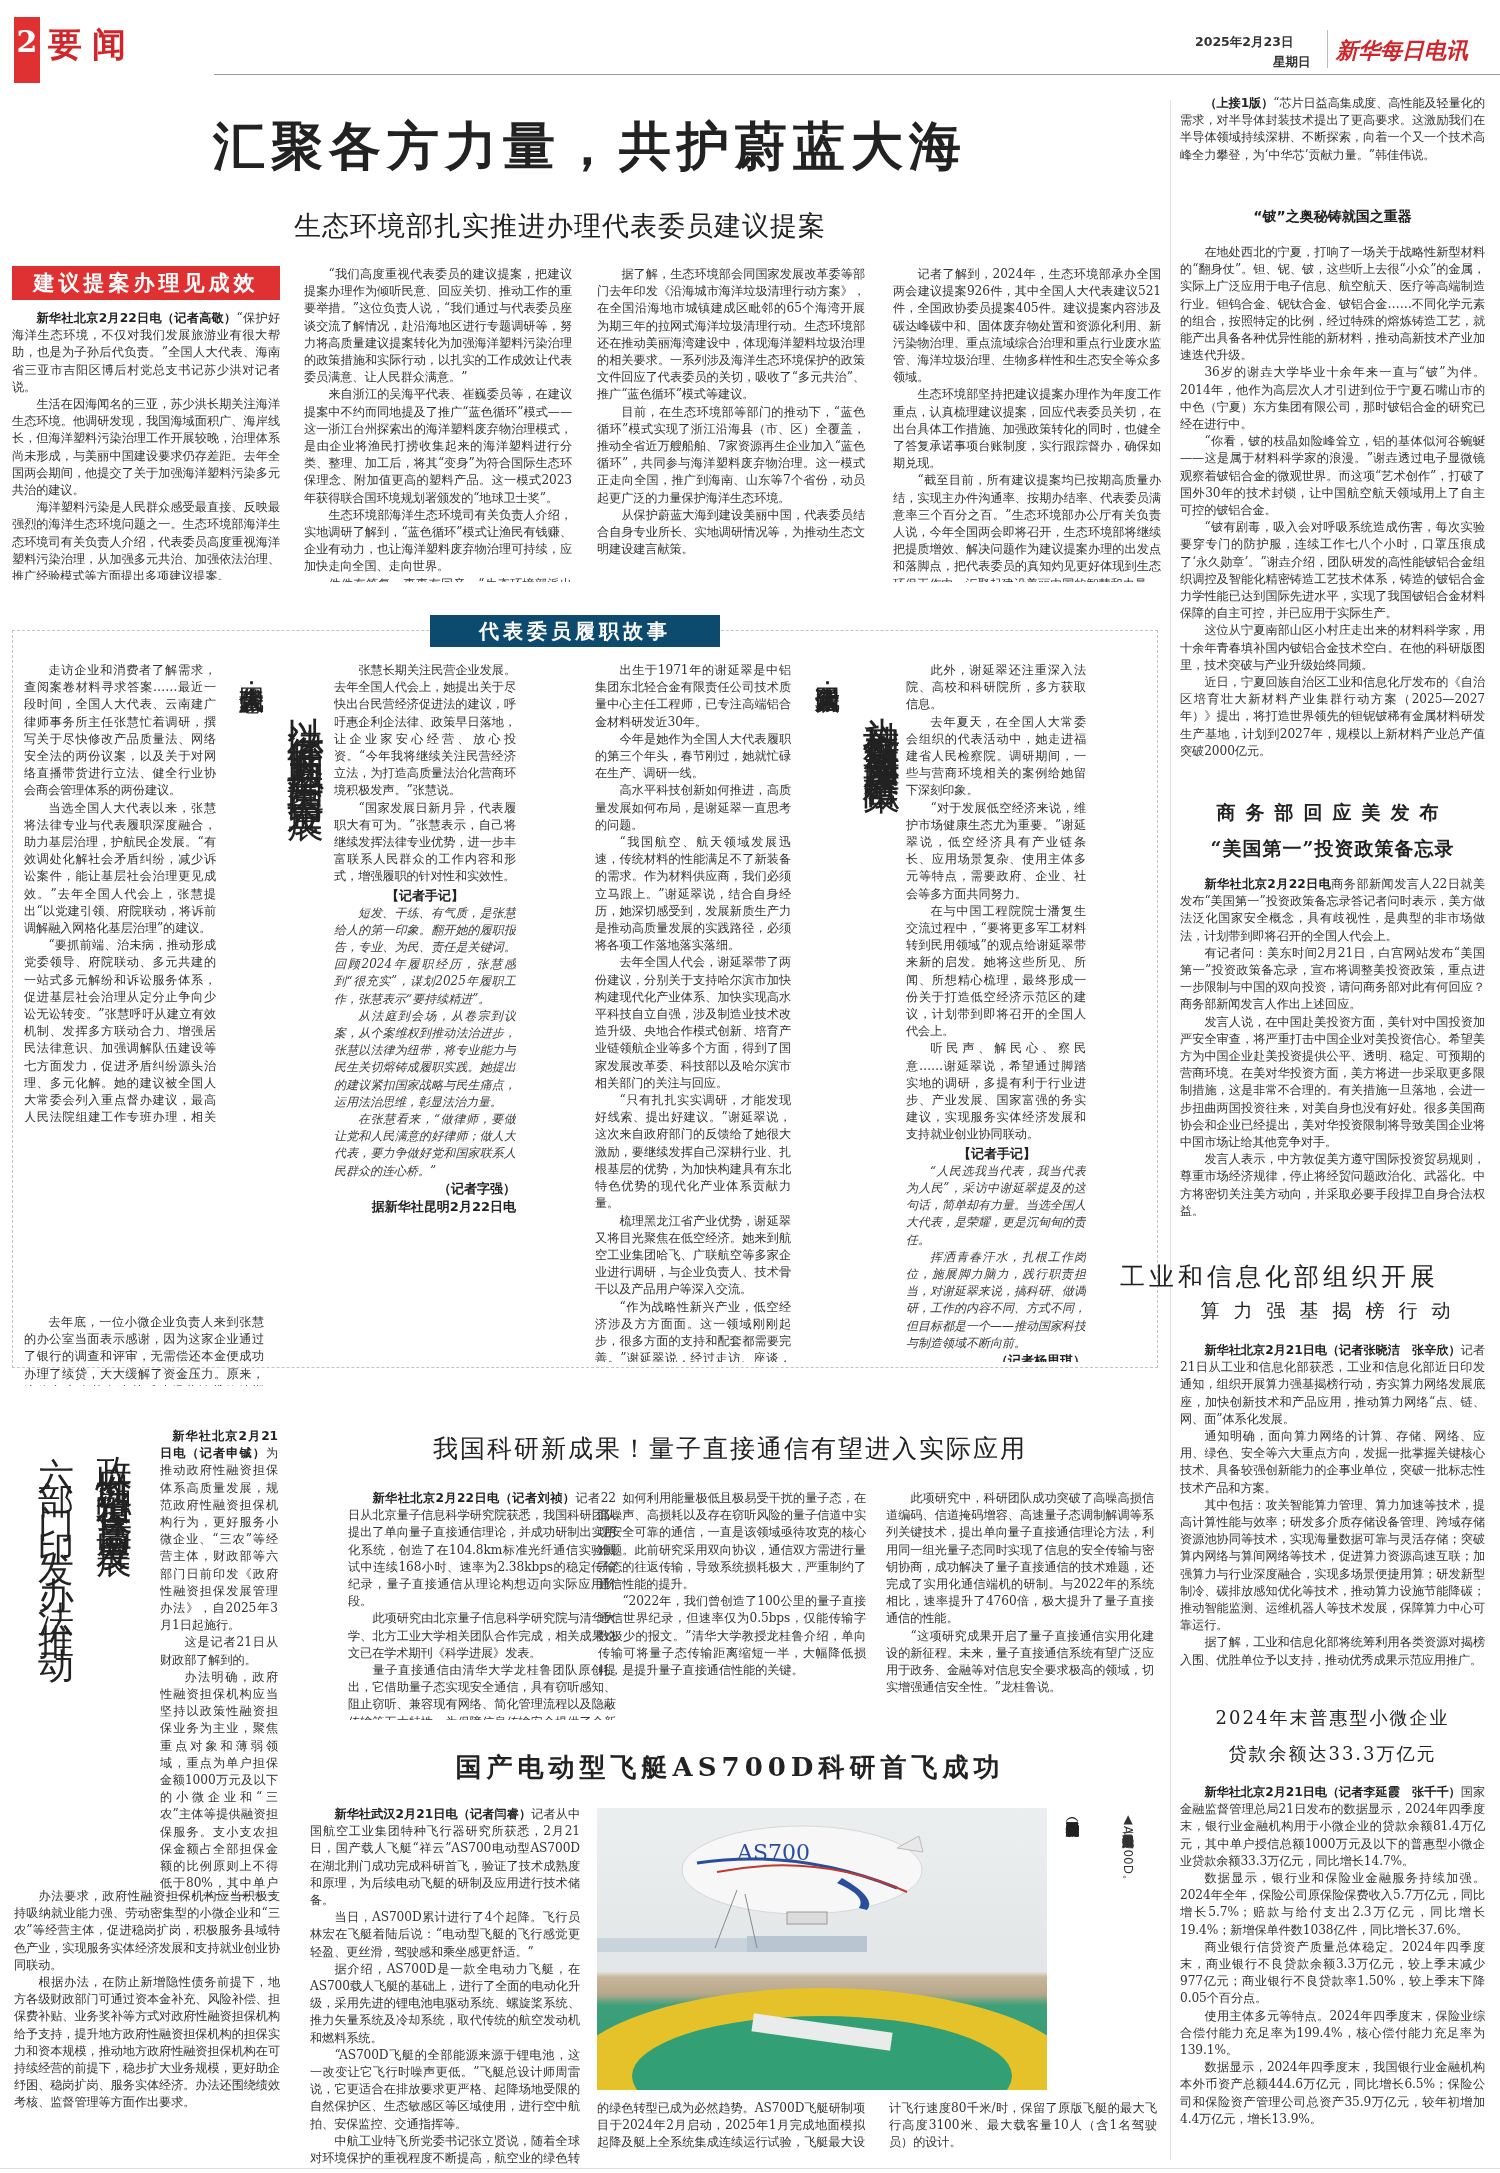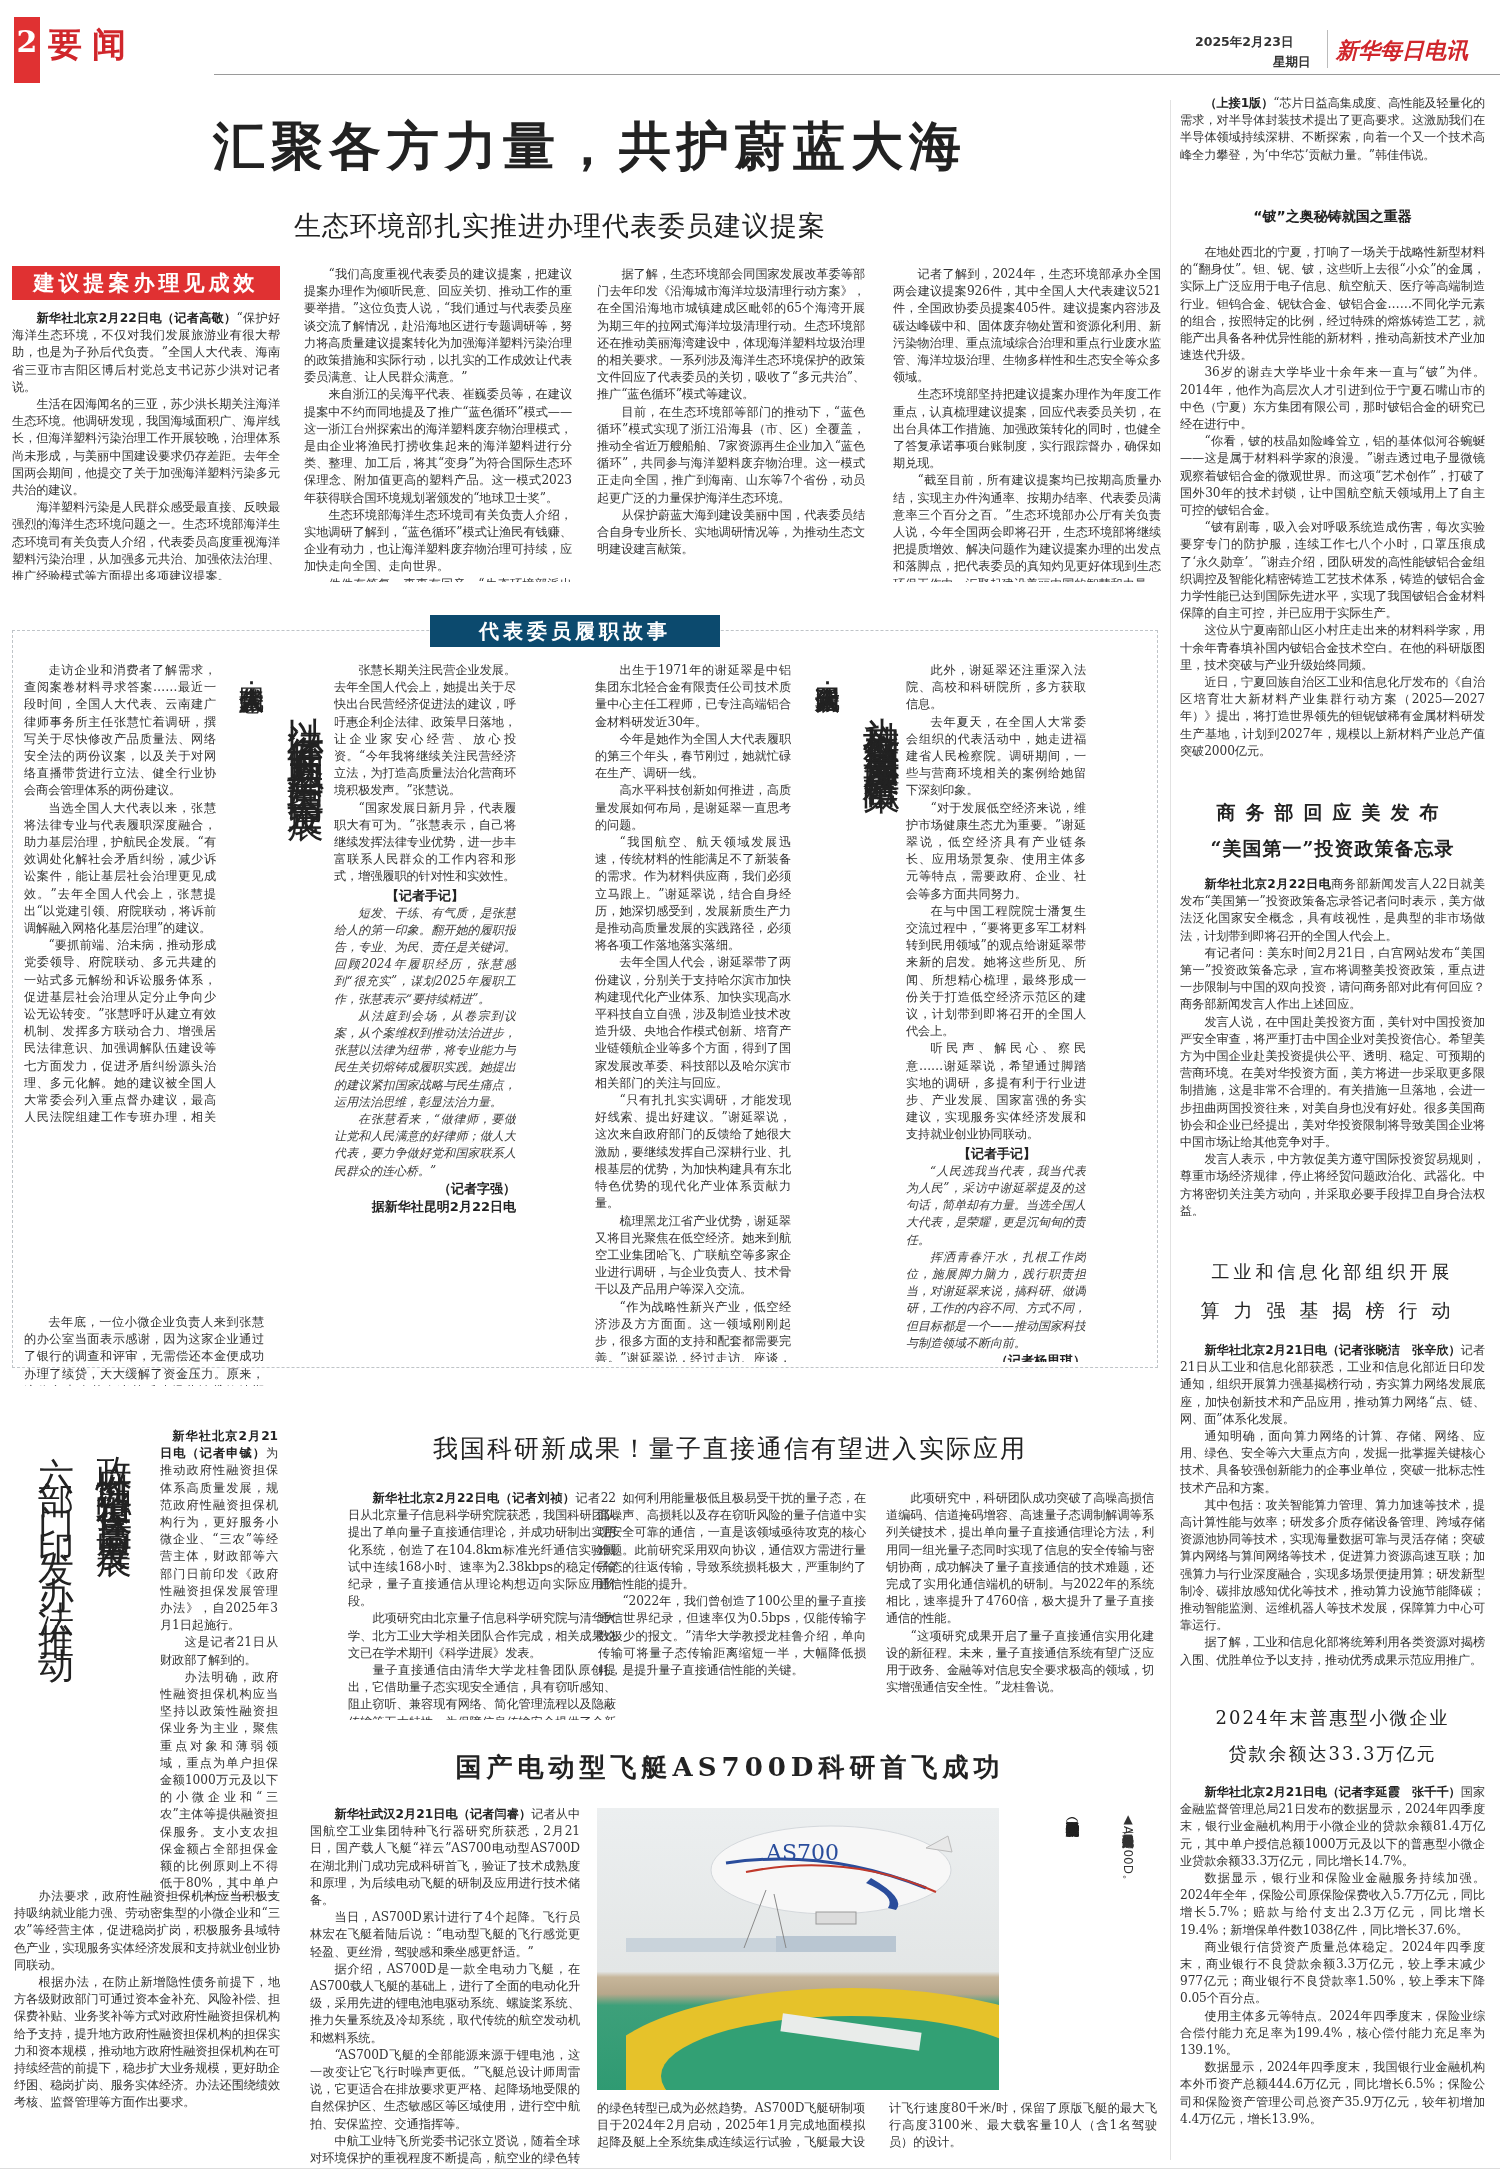--- a/index.html
+++ b/index.html
@@ -147,21 +147,21 @@
 <div>
   <div class="hd" style="left:300px;top:1750px;width:860px;font-size:26px;letter-spacing:5px;font-weight:bold;">国产电动型飞艇AS700D科研首飞成功</div>
   <div class="col" style="left:310px;top:1806px;width:270px;height:358px;">
     <p class="t"><b class="lead">新华社武汉2月21日电（记者闫睿）</b><span>记者从中国航空工业集团特种飞行器研究所获悉，2月21日，国产载人飞艇“祥云”AS700电动型AS700D在湖北荆门成功完成科研首飞，验证了技术成熟度和原理，为后续电动飞艇的研制及应用进行技术储备。</span></p>
     <p class="t">当日，AS700D累计进行了4个起降。飞行员林宏在飞艇着陆后说：“电动型飞艇的飞行感觉更轻盈、更丝滑，驾驶感和乘坐感更舒适。”</p>
     <p class="t">据介绍，AS700D是一款全电动力飞艇，在AS700载人飞艇的基础上，进行了全面的电动化升级，采用先进的锂电池电驱动系统、螺旋桨系统、推力矢量系统及冷却系统，取代传统的航空发动机和燃料系统。</p>
     <p class="t">“AS700D飞艇的全部能源来源于锂电池，这一改变让它飞行时噪声更低。”飞艇总设计师周雷说，它更适合在排放要求更严格、起降场地受限的自然保护区、生态敏感区等区域使用，进行空中航拍、安保监控、交通指挥等。</p>
     <p class="t">中航工业特飞所党委书记张立贤说，随着全球对环境保护的重视程度不断提高，航空业的绿色转型已成为必然趋势。AS700D飞艇研制项目于2024年2月启动，2025年1月完成地面模拟起降及艇上全系统集成连续运行试验，飞艇最大设计飞行速度80千米/时，保留了原版飞艇的最大飞行高度3100米、最大载客量10人（含1名驾驶员）的设计。</p>
   </div>
 
-  <div class="abs" style="left:597px;top:1808px;width:402px;height:282px;overflow:hidden;background:linear-gradient(#eceff0 0%,#e3e6e6 58%,#c7b69a 60%,#b7a78b 66%,#3da07a 70%,#2f9a72 100%);padding-left:29px;">
+  <div class="abs" style="left:597px;top:1808px;width:450px;height:282px;overflow:hidden;background:linear-gradient(#eceff0 0%,#e3e6e6 58%,#c7b69a 60%,#b7a78b 66%,#3da07a 70%,#2f9a72 100%);">
     <svg width="450" height="282" viewBox="0 0 450 282">
       <rect x="0" y="130" width="260" height="14" fill="#c9d3db"></rect>
       <rect x="150" y="128" width="120" height="16" fill="#b9c6d2"></rect>
       <ellipse cx="225" cy="275" rx="260" ry="95" fill="#e6c22a"></ellipse>
       <ellipse cx="225" cy="268" rx="190" ry="60" fill="#32a074"></ellipse>
       <rect x="155" y="215" width="140" height="18" fill="#e9ecea" transform="rotate(8 225 224)"></rect>
       <ellipse cx="205" cy="62" rx="120" ry="44" fill="#f7f7f7" stroke="#d4d8dc"></ellipse>
       <path d="M100 55 Q200 40 300 80" stroke="#2a4d9c" stroke-width="3" fill="none"></path>
       <path d="M120 64 Q220 44 310 84" stroke="#c0392b" stroke-width="2" fill="none"></path>
       <path d="M245 70 Q280 90 270 102 L262 100 Q270 88 240 75Z" fill="#2a4d9c"></path>
@@ -197,21 +197,21 @@
 
   <div class="hd" style="left:1180px;top:800px;width:305px;font-size:19px;letter-spacing:10px;">商务部回应美发布</div>
   <div class="hd" style="left:1180px;top:836px;width:305px;font-size:19px;letter-spacing:1px;">“美国第一”投资政策备忘录</div>
   <div class="col" style="left:1180px;top:876px;width:305px;height:340px;">
     <p class="t"><b class="lead">新华社北京2月22日电</b><span>商务部新闻发言人22日就美发布“美国第一”投资政策备忘录答记者问时表示，美方做法泛化国家安全概念，具有歧视性，是典型的非市场做法，计划带到即将召开的全国人代会上。</span></p>
     <p class="t">有记者问：美东时间2月21日，白宫网站发布“美国第一”投资政策备忘录，宣布将调整美投资政策，重点进一步限制与中国的双向投资，请问商务部对此有何回应？商务部新闻发言人作出上述回应。</p>
     <p class="t">发言人说，在中国赴美投资方面，美针对中国投资加严安全审查，将严重打击中国企业对美投资信心。希望美方为中国企业赴美投资提供公平、透明、稳定、可预期的营商环境。在美对华投资方面，美方将进一步采取更多限制措施，这是非常不合理的。有关措施一旦落地，会进一步扭曲两国投资往来，对美自身也没有好处。很多美国商协会和企业已经提出，美对华投资限制将导致美国企业将中国市场让给其他竞争对手。</p>
     <p class="t">发言人表示，中方敦促美方遵守国际投资贸易规则，尊重市场经济规律，停止将经贸问题政治化、武器化。中方将密切关注美方动向，并采取必要手段捍卫自身合法权益。</p>
   </div>
 
-  <div class="hd" style="left:1180px;top:1260px;width:305px;font-size:18px;font-weight:normal;letter-spacing:4px;">工业和信息化部组织开展</div>
+  <div class="hd" style="left:1120px;top:1260px;width:305px;font-size:25px;font-weight:normal;letter-spacing:4px;">工业和信息化部组织开展</div>
   <div class="hd" style="left:1180px;top:1298px;width:305px;font-size:19px;font-weight:normal;letter-spacing:14px;">算力强基揭榜行动</div>
   <div class="col" style="left:1180px;top:1342px;width:305px;height:330px;">
     <p class="t"><b class="lead">新华社北京2月21日电（记者张晓洁　张辛欣）</b><span>记者21日从工业和信息化部获悉，工业和信息化部近日印发通知，组织开展算力强基揭榜行动，夯实算力网络发展底座，加快创新技术和产品应用，推动算力网络“点、链、网、面”体系化发展。</span></p>
     <p class="t">通知明确，面向算力网络的计算、存储、网络、应用、绿色、安全等六大重点方向，发掘一批掌握关键核心技术、具备较强创新能力的企事业单位，突破一批标志性技术产品和方案。</p>
     <p class="t">其中包括：攻关智能算力管理、算力加速等技术，提高计算性能与效率；研发多介质存储设备管理、跨域存储资源池协同等技术，实现海量数据可靠与灵活存储；突破算内网络与算间网络等技术，促进算力资源高速互联；加强算力与行业深度融合，实现多场景便捷用算；研发新型制冷、碳排放感知优化等技术，推动算力设施节能降碳；推动智能监测、运维机器人等技术发展，保障算力中心可靠运行。</p>
     <p class="t">据了解，工业和信息化部将统筹利用各类资源对揭榜入围、优胜单位予以支持，推动优秀成果示范应用推广。</p>
   </div>
 
   <div class="hd" style="left:1180px;top:1706px;width:305px;font-size:18px;font-weight:normal;letter-spacing:2px;">2024年末普惠型小微企业</div>
   <div class="hd" style="left:1180px;top:1742px;width:305px;font-size:18px;font-weight:normal;letter-spacing:2px;">贷款余额达33.3万亿元</div>

